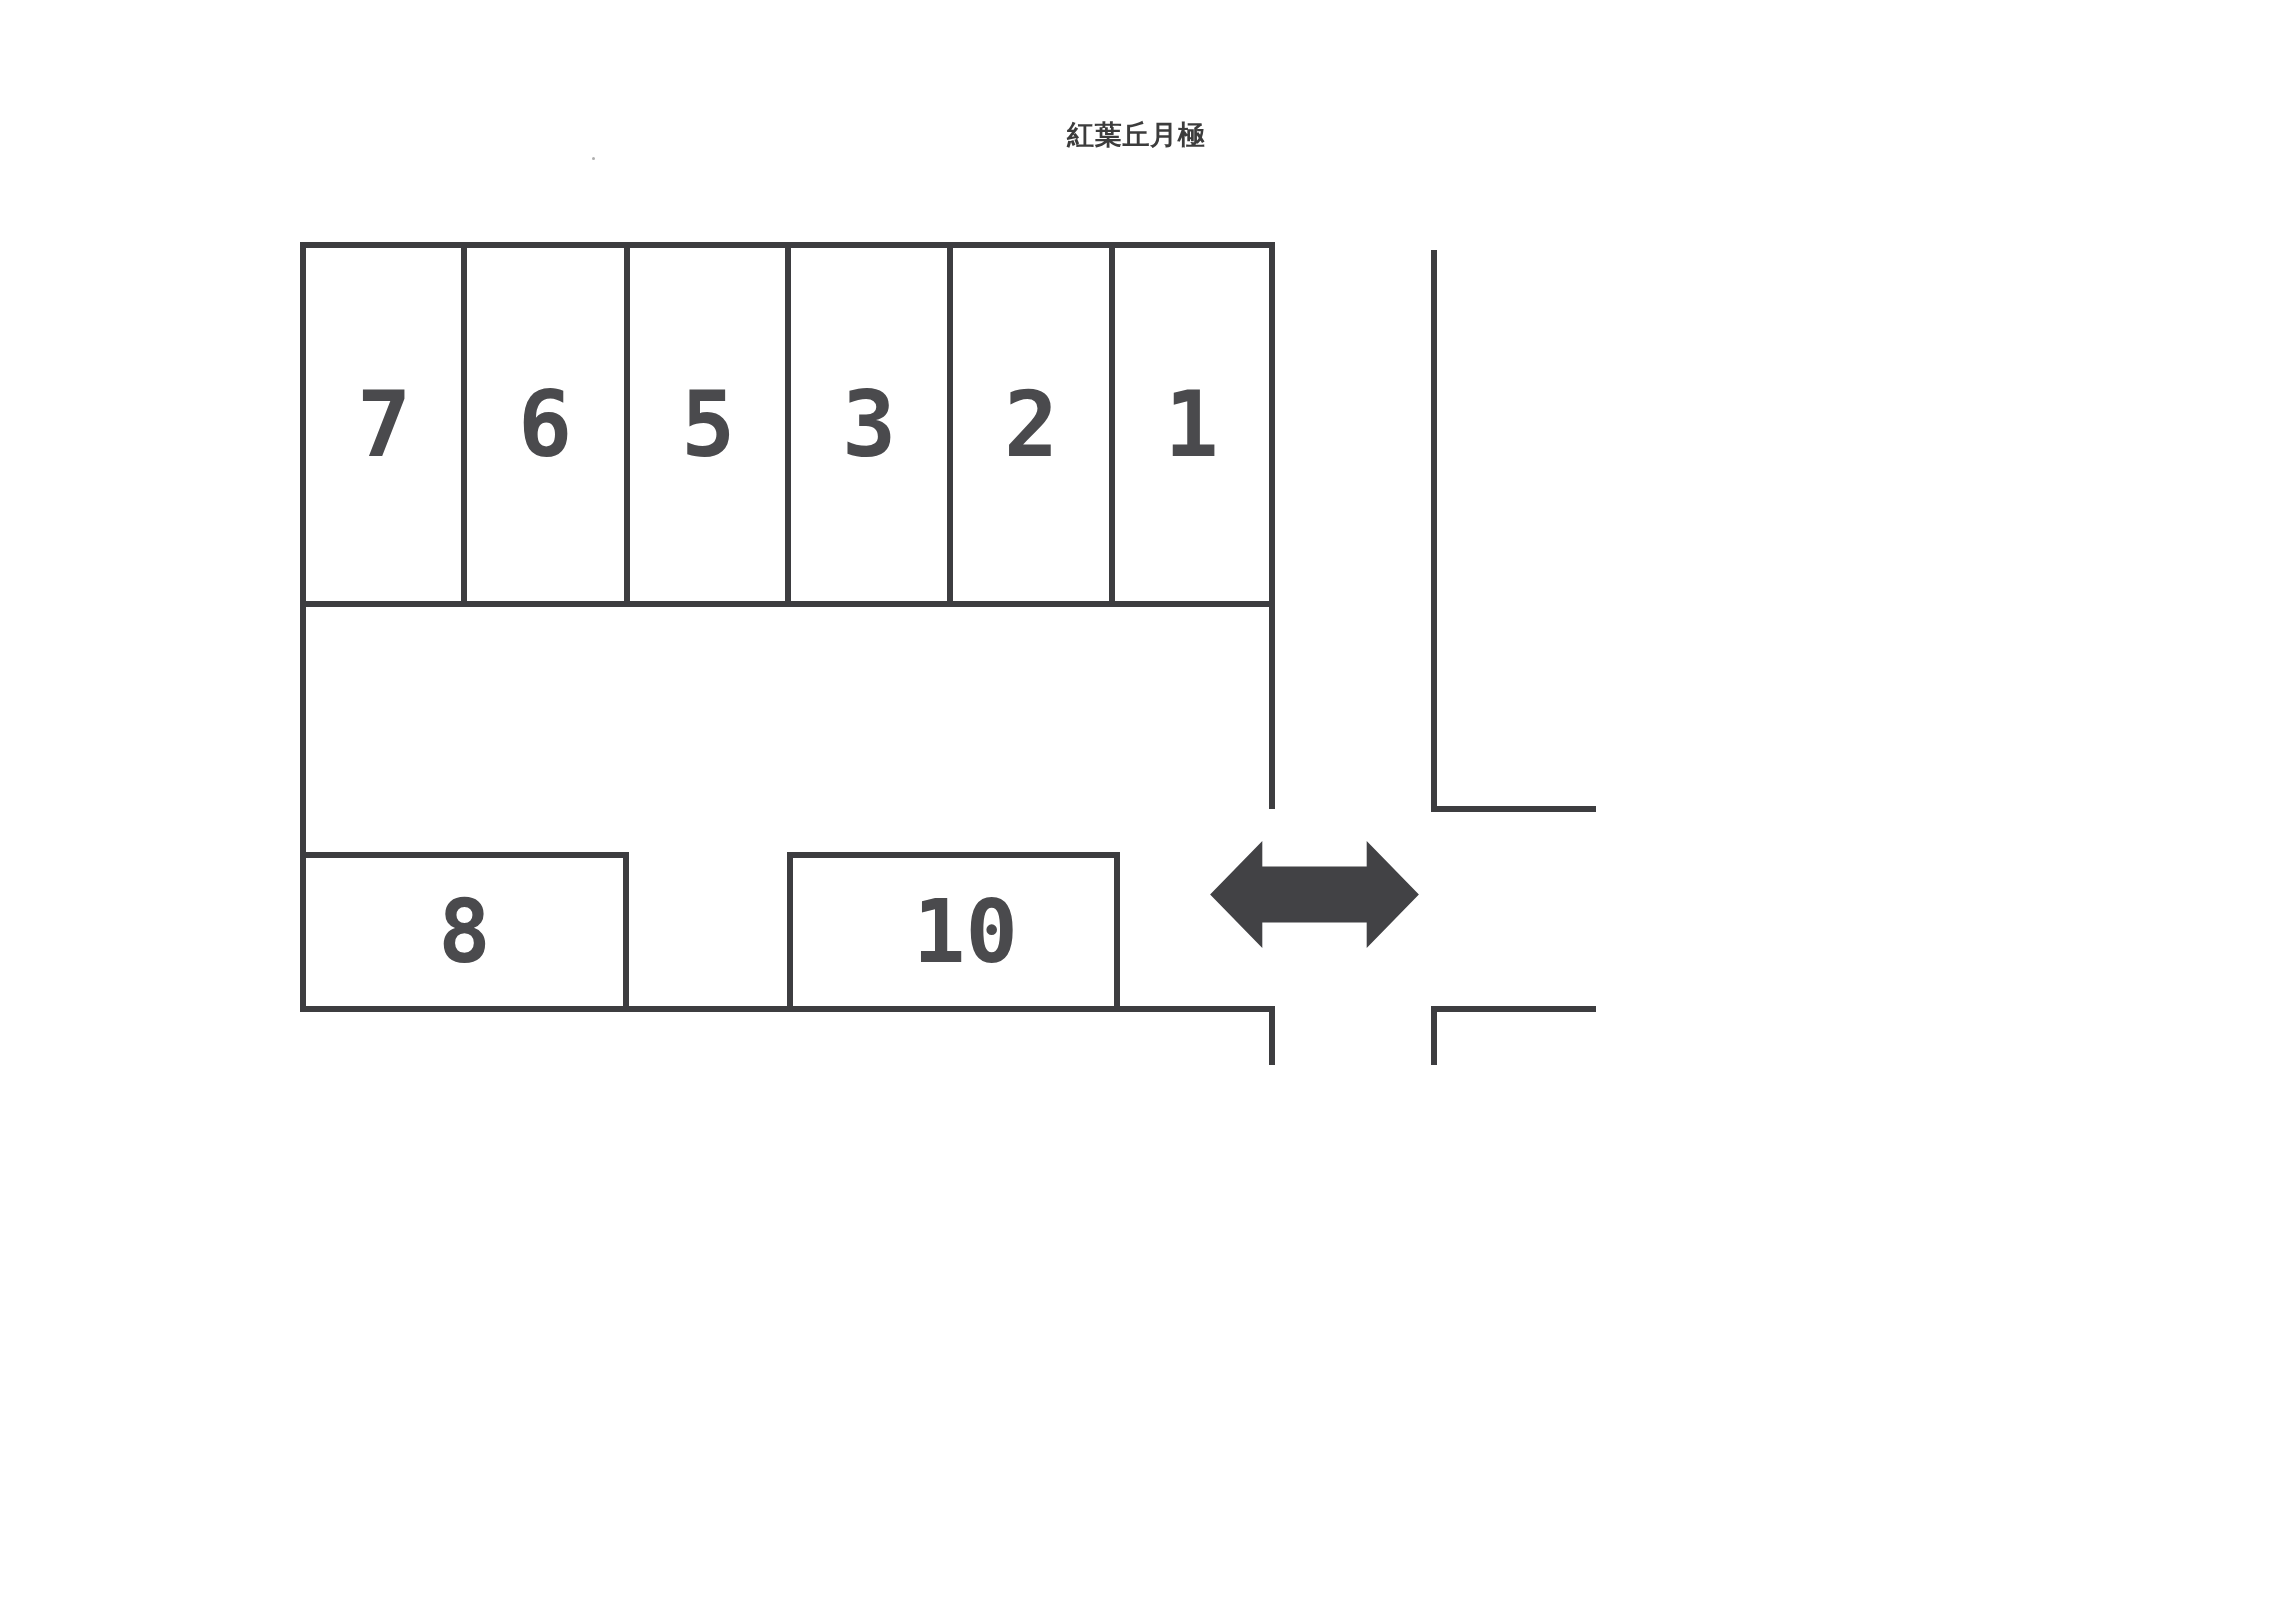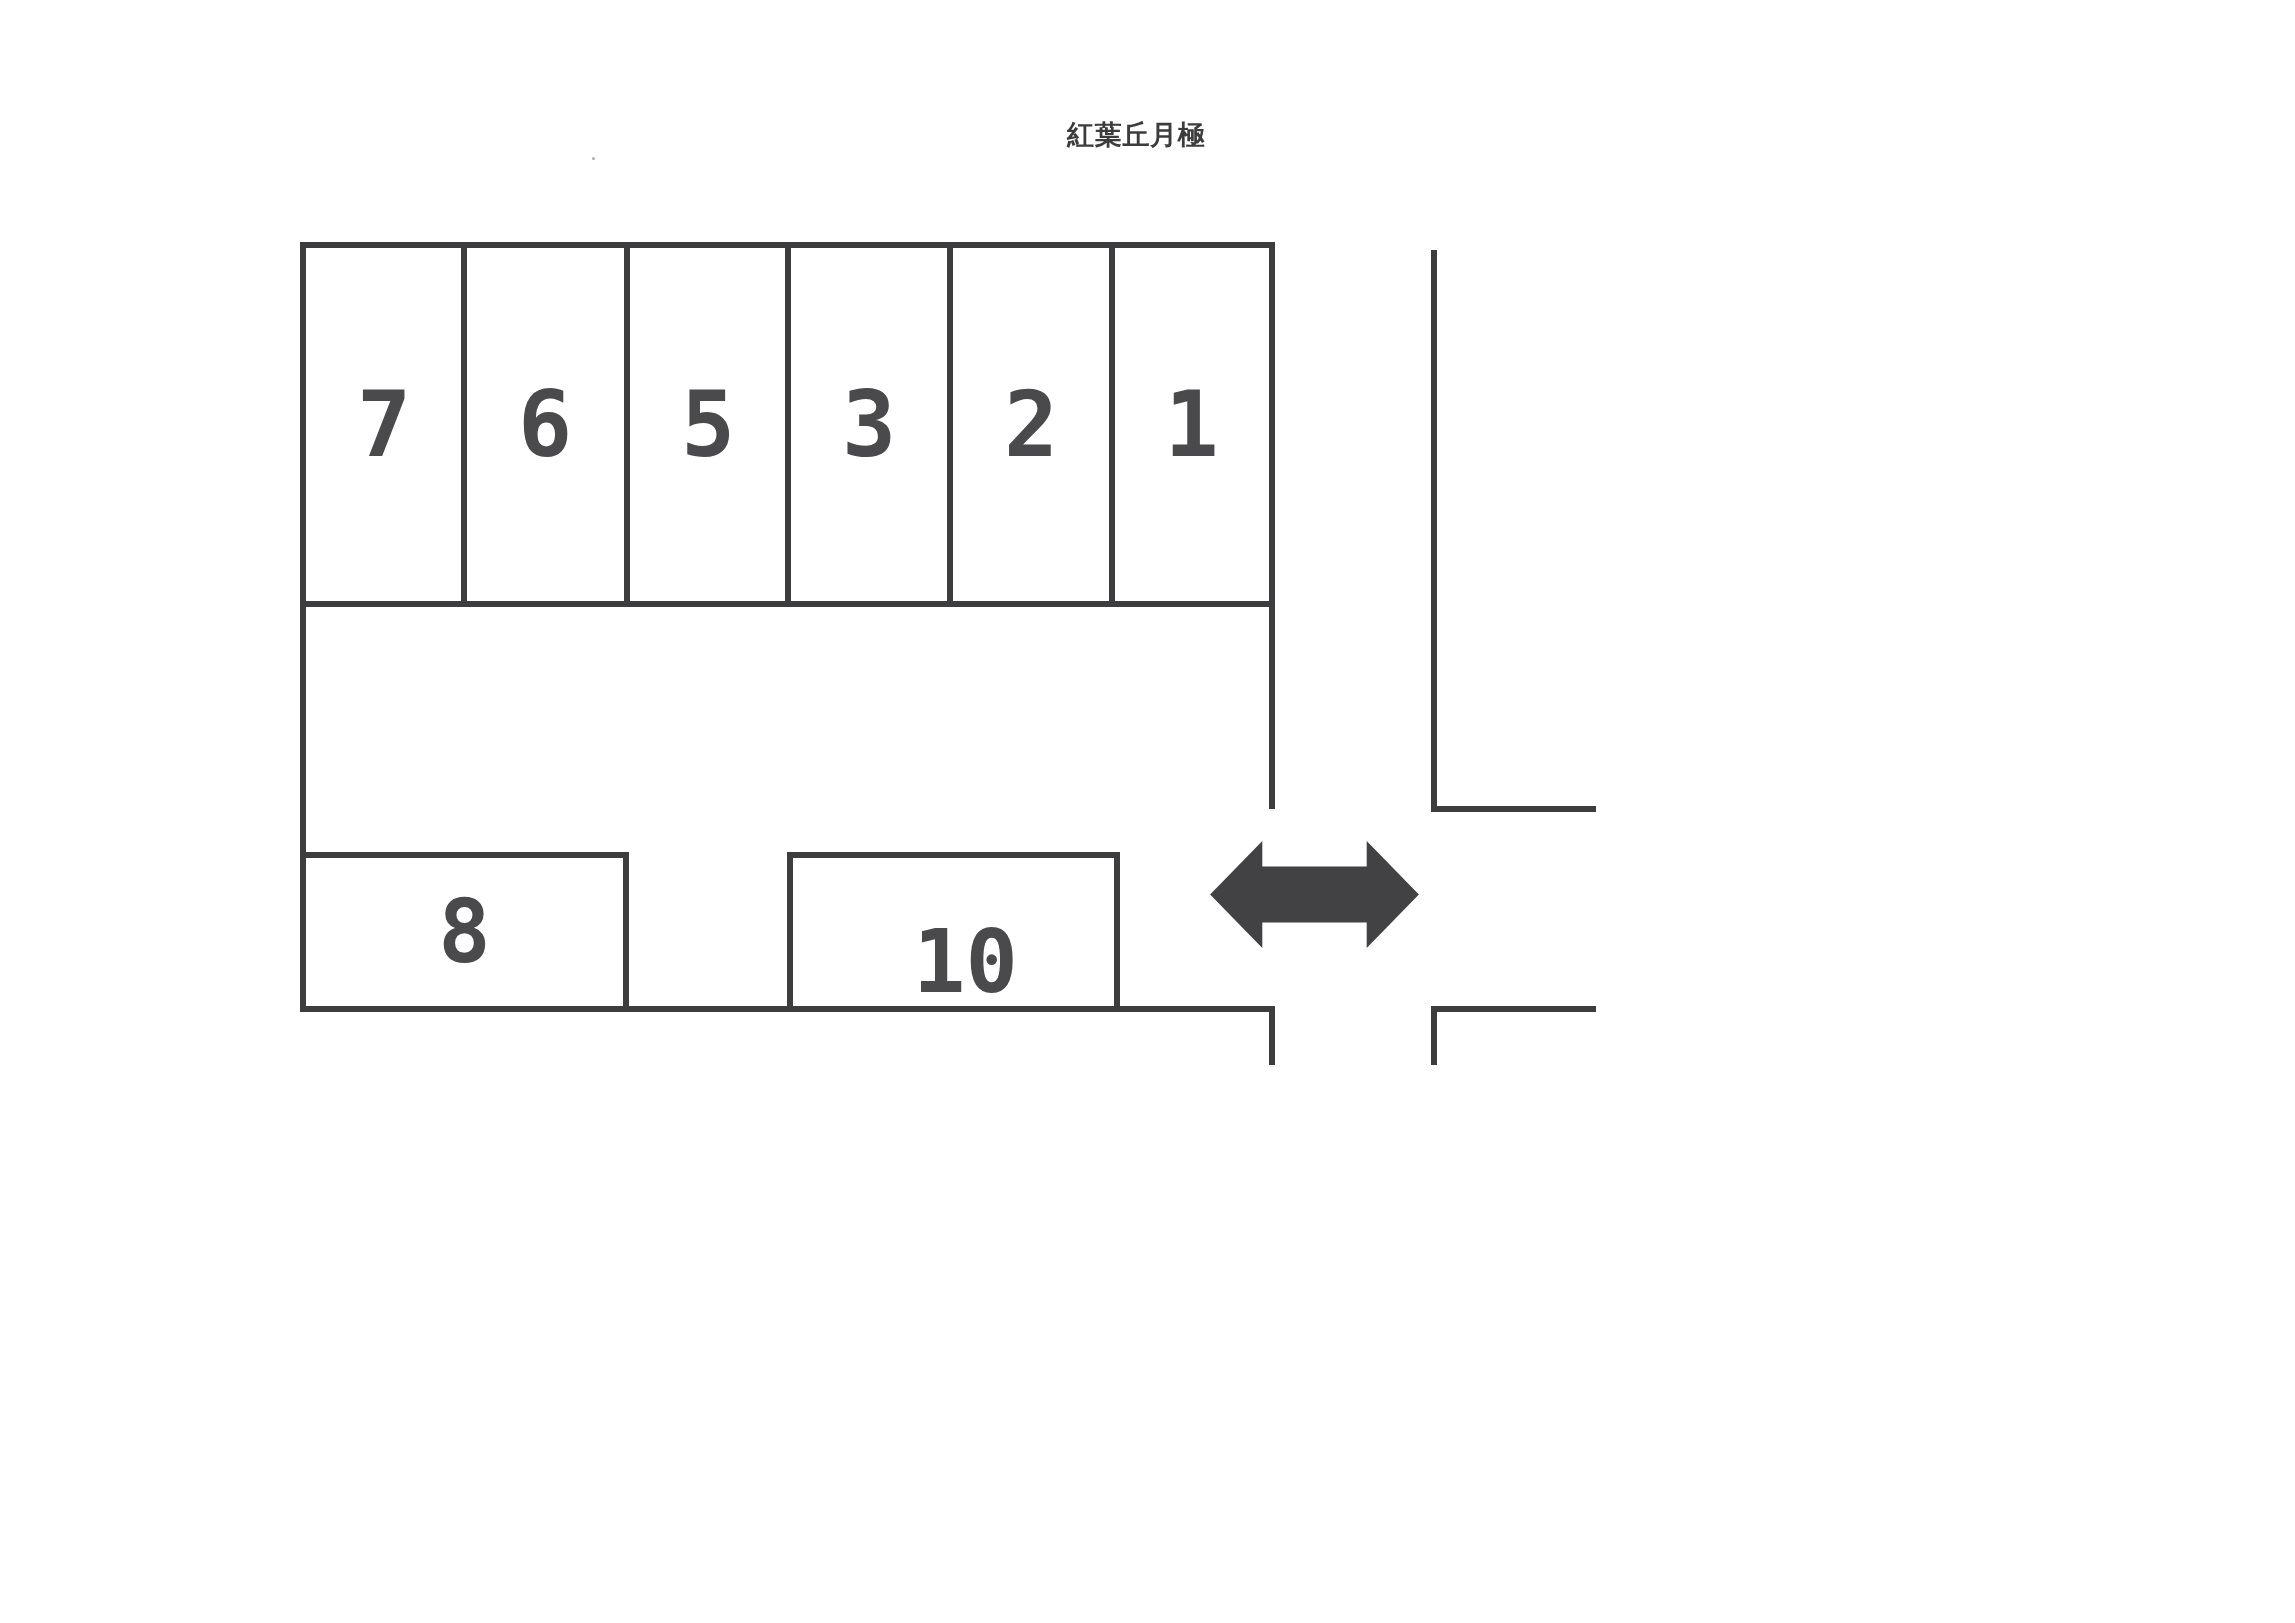--- a/index.html
+++ b/index.html
@@ -92,21 +92,21 @@
   <div class="stall" style="left:953px;top:200px;width:156px;height:353px;">
     <span class="num num-big">2</span>
   </div>
   <div class="stall" style="left:1115px;top:200px;width:153px;height:353px;">
     <span class="num num-big">1</span>
   </div>
 
   <div class="stall" style="left:306px;top:810px;width:317px;height:148px;">
     <span class="num num-small">8</span>
   </div>
-  <div class="stall" style="left:793px;top:810px;width:345px;height:148px;align-items:flex-end;">
+  <div class="stall" style="left:793px;top:810px;width:345px;height:148px;">
     <span class="num num-small">10</span>
   </div>
 
   <svg class="arrow-svg" viewBox="0 0 320 164" aria-hidden="true">
     <polygon fill="currentColor" points="0,82 80,0 80,39 240,39 240,0 320,82 240,164 240,125 80,125 80,164"></polygon>
   </svg>
 
 </div>
 
 

